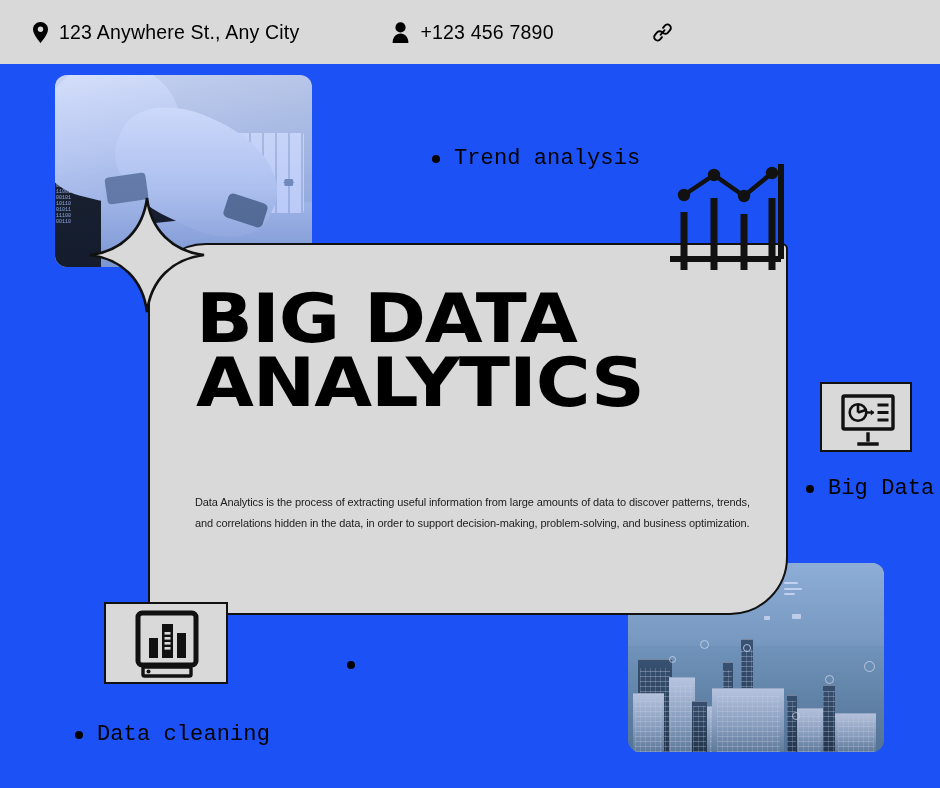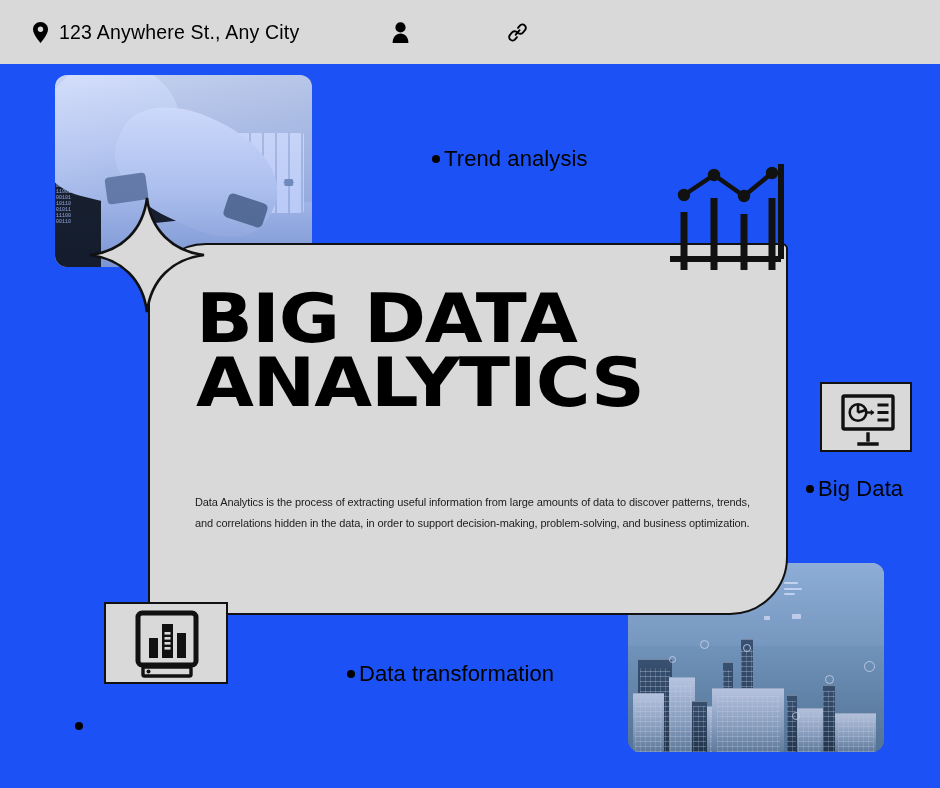--- a/index.html
+++ b/index.html
@@ -214,26 +214,27 @@
     z-index: 7;
   }
   #icon-monitor-box { left: 820px; top: 382px; width: 92px; height: 70px; }
   #icon-device-box  { left: 104px; top: 602px; width: 124px; height: 82px; }
 
   
   .bullet {
     position: absolute;
     display: flex;
     align-items: center;
-    gap: 4px;
+    gap: 14px;
     color: #000;
     font-size: 22px;
     white-space: nowrap;
     letter-spacing: 0.1px;
     z-index: 8;
+    font-family: Liberation Mono, monospace;
   }
   .bullet .dot {
     width: 8px; height: 8px;
     border-radius: 50%;
     background: #000;
     flex: 0 0 auto;
   }
   #bullet-trend      { left: 432px; top: 146px; }
   #bullet-bigdata    { left: 806px; top: 476px; }
   #bullet-transform  { left: 347px; top: 661px; }
@@ -250,20 +251,21 @@
       <circle cx="7.5" cy="7.3" r="2.7" fill="#d9d9d9"></circle>
     </svg>
     <span class="contact-text">123 Anywhere St., Any City</span>
   </div>
 
   <div class="contact-item" id="contact-phone">
     <svg class="contact-ico" width="17" height="21" viewBox="0 0 17 21">
       <circle cx="8.5" cy="5.4" r="5.1" fill="#000"></circle>
       <path d="M0.6 21C0.6 15.2 4.1 11.6 8.5 11.6C12.9 11.6 16.4 15.2 16.4 21Z" fill="#000"></path>
     </svg>
+    <span class="contact-text">+123 456 7890</span>
   </div>
 
   <div class="contact-item" id="contact-website">
     <svg class="contact-ico" width="21" height="21" viewBox="0 0 21 21">
       <g fill="none" stroke="#000" stroke-width="1.9" stroke-linecap="round">
         <path d="M8.6 12.8 12.6 8.2"></path>
         <path d="M11.0 5.9 12.9 3.7a3.4 3.4 0 0 1 5.1 4.5l-2.3 2.6a3.4 3.4 0 0 1-5.0-0.2"></path>
         <path d="M10.0 15.1 8.1 17.3a3.4 3.4 0 0 1-5.1-4.5l2.3-2.6a3.4 3.4 0 0 1 5.0 0.2"></path>
       </g>
     </svg>
@@ -409,18 +411,18 @@
   <span>Trend analysis</span>
 </div>
 
 <div class="bullet" id="bullet-bigdata">
   <span class="dot"></span>
   <span>Big Data</span>
 </div>
 
 <div class="bullet" id="bullet-transform">
   <span class="dot"></span>
-  <span>Data transformation</span>
 </div>
 
 <div class="bullet" id="bullet-cleaning">
   <span class="dot"></span>
+  <span>Data cleaning</span>
 </div>
 
 </body></html>

